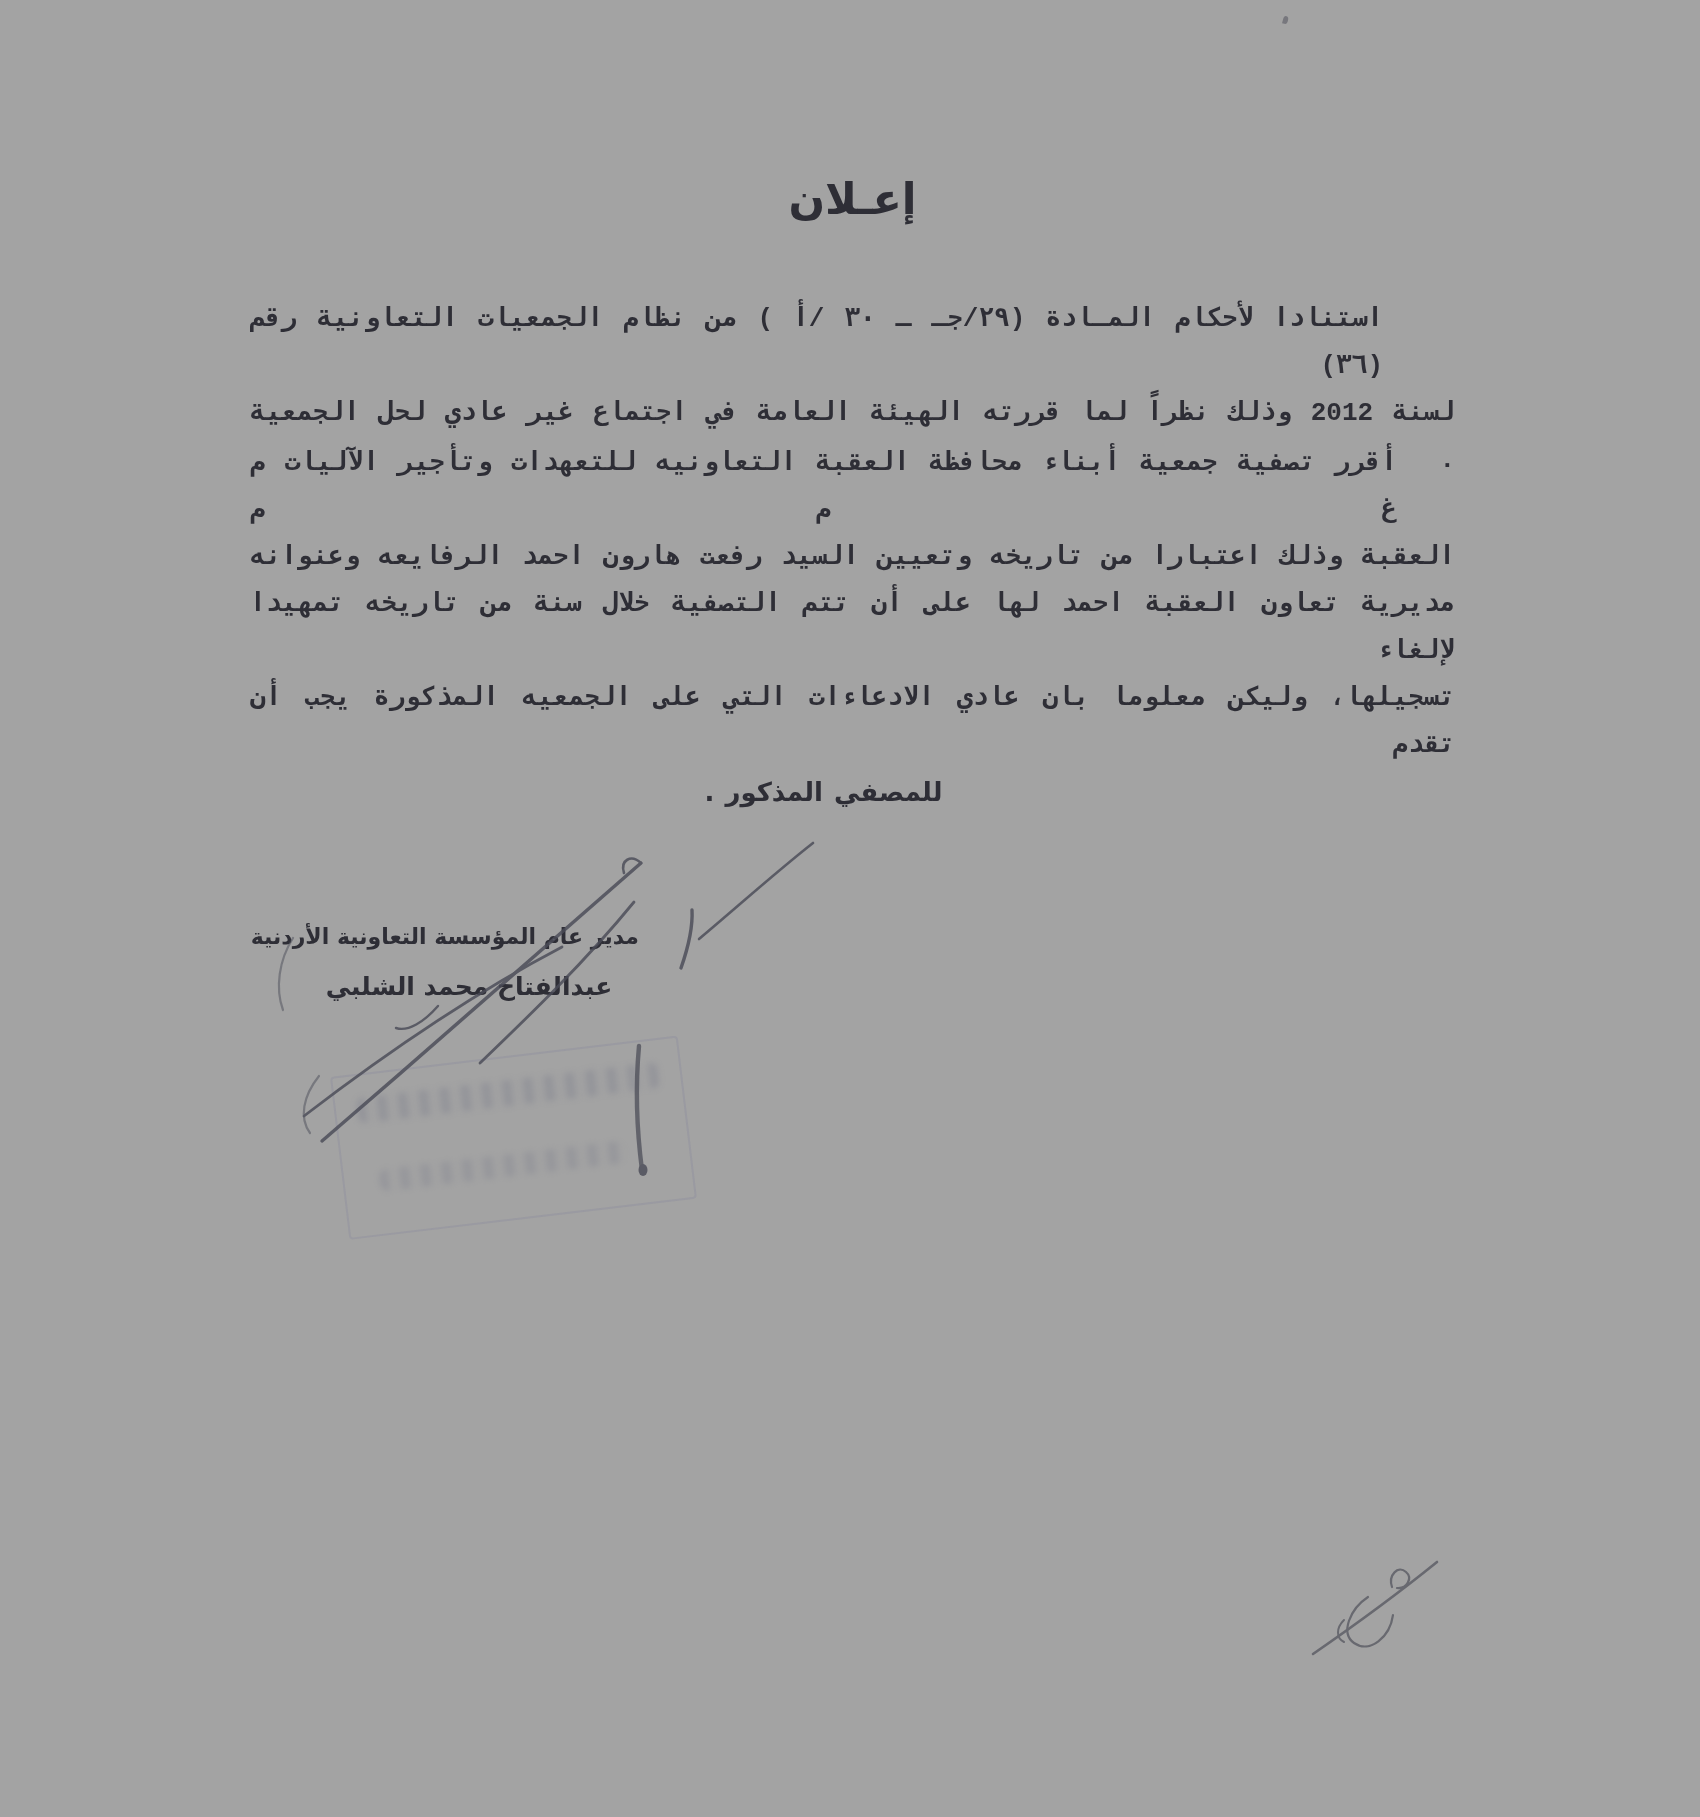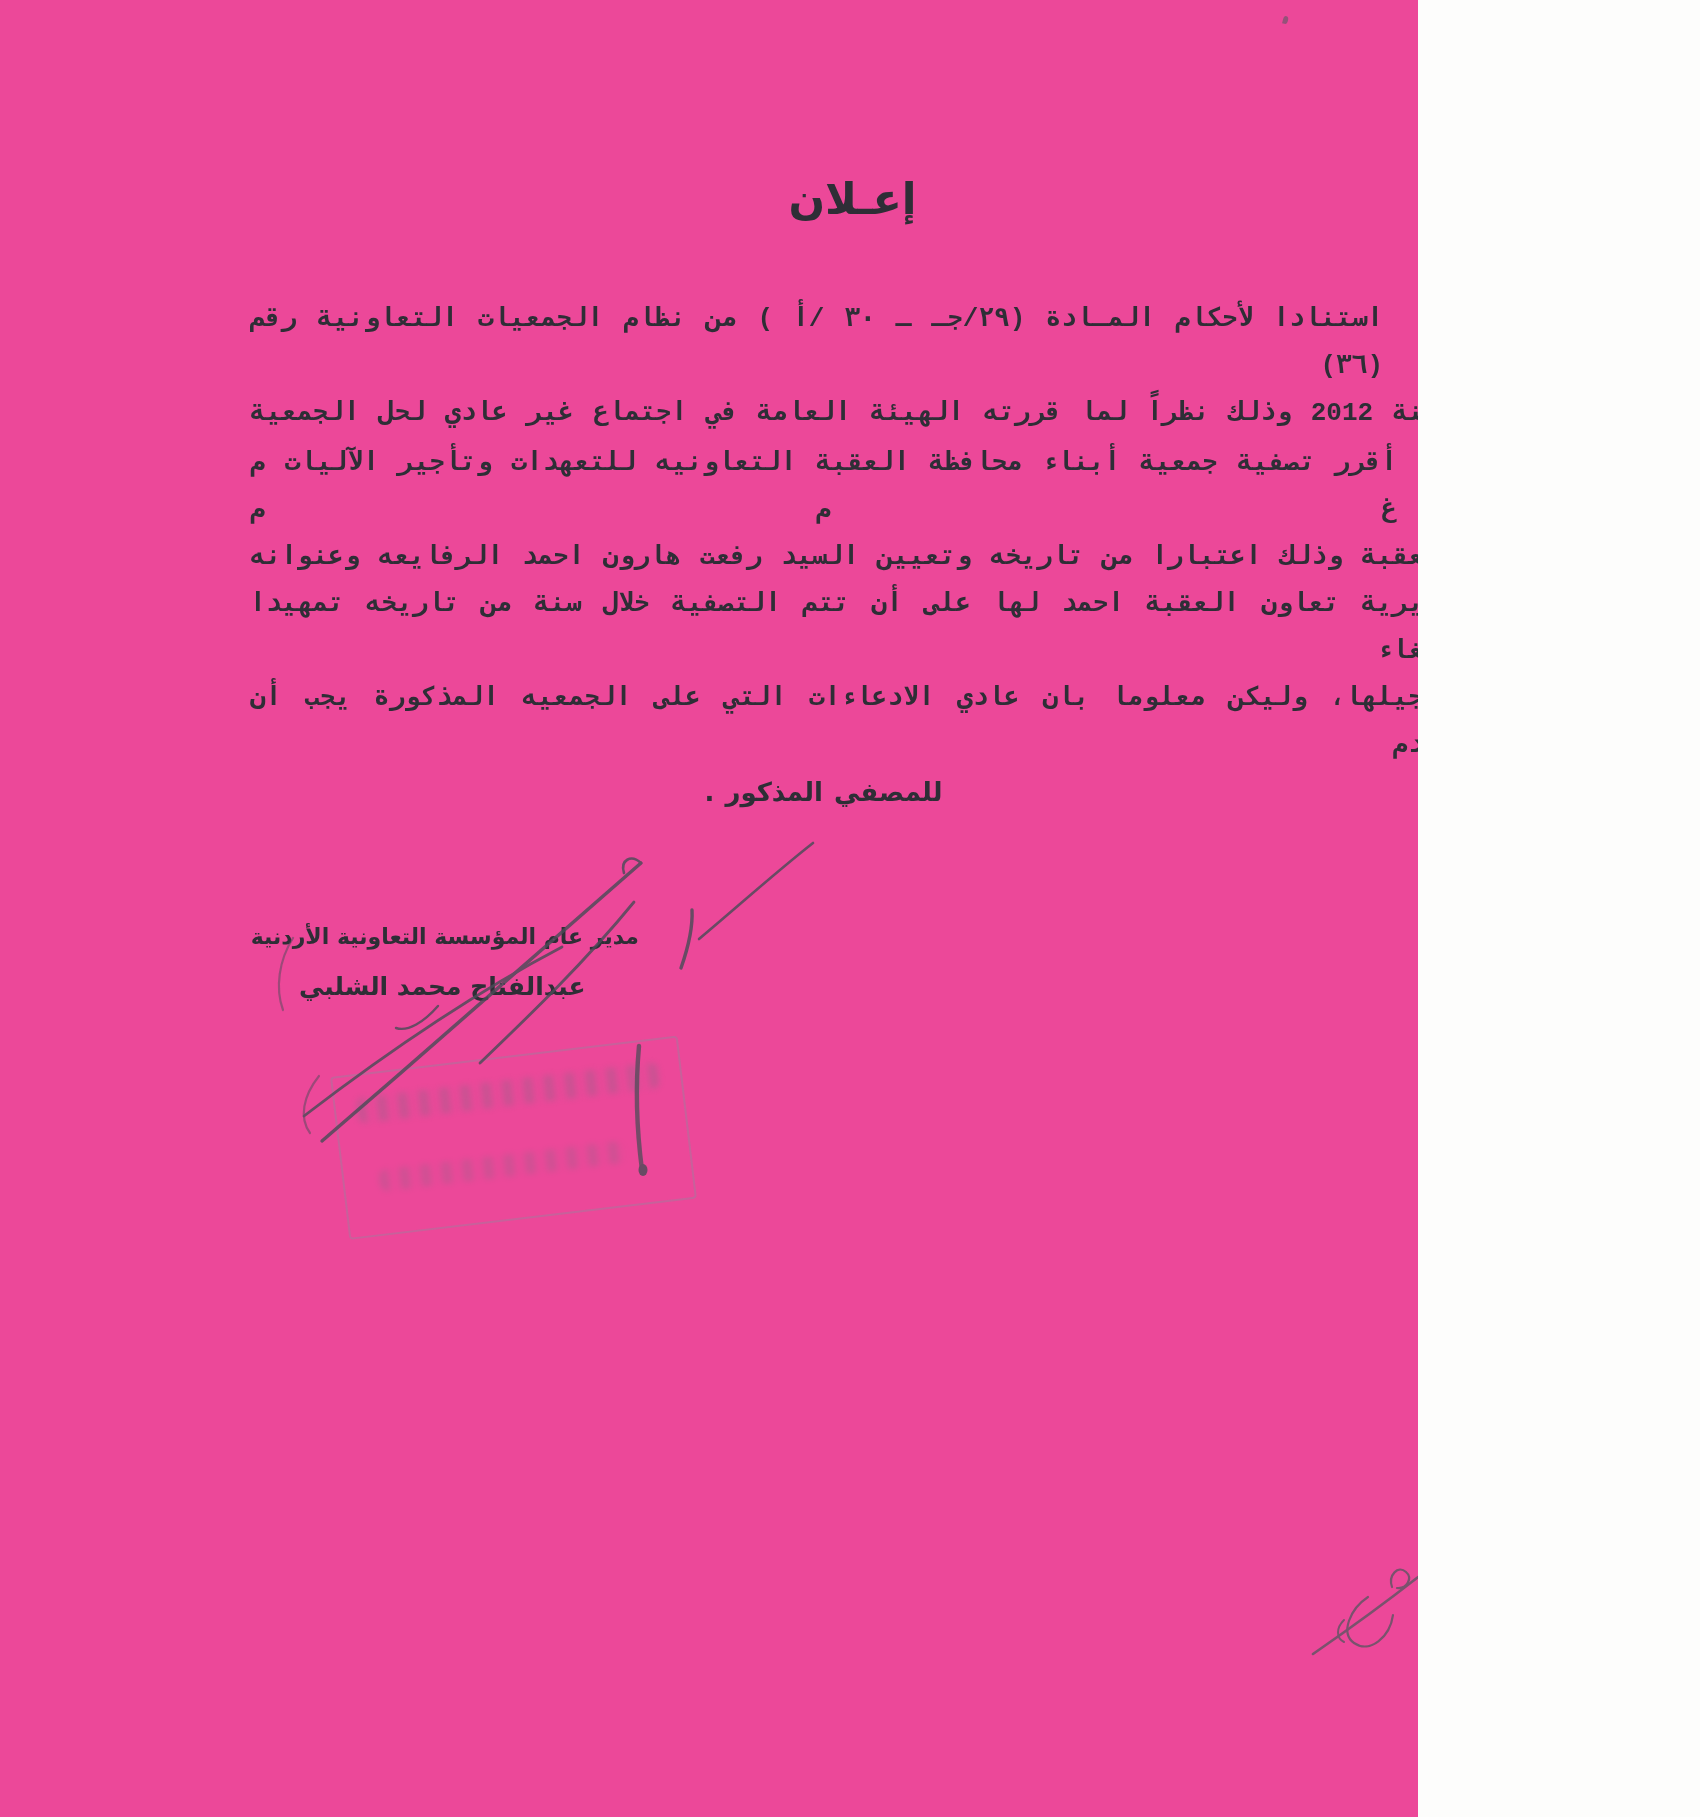--- a/index.html
+++ b/index.html
@@ -1,17 +1,17 @@
 <!DOCTYPE html>
 <html lang="ar"><head>
 <meta charset="utf-8">
 <style>
   html,body{margin:0;padding:0;background:#fdfdfc;}
   .page{
-    position:relative;width:1418px;height:1817px;background:#ec4899;
+    position:relative;width:1700px;height:1817px;background:#a3a3a3;
     font-family:"DejaVu Sans",sans-serif;overflow:hidden;color:#2e2e36;
   }
   .title{
     position:absolute;top:174px;left:250px;width:1205px;text-align:center;
     font-size:43px;font-weight:bold;letter-spacing:3px;direction:rtl;
   }
   .textblock{
     position:absolute;left:250px;width:1205px;font-weight:bold;font-size:26px;
   }
   .p1{top:296px;}
@@ -19,21 +19,21 @@
   .ln{direction:rtl;line-height:47px;min-height:47px;text-align:center;
       word-spacing:2px;}
   .just{text-align:justify;text-align-last:justify;font-family:Liberation Mono, monospace;}
   .ind1{padding-right:72px;}
   .ind2{padding-right:58px;}
   .sig{
     position:absolute;left:289px;top:912px;width:350px;direction:rtl;
     font-weight:bold;
   }
   .sig-title{font-size:22px;line-height:50px;text-align:right;white-space:nowrap;}
-  .sig-name{font-size:25px;line-height:50px;text-align:left;white-space:nowrap;padding-left:10px;}
+  .sig-name{font-size:25px;line-height:50px;text-align:center;white-space:nowrap;padding-left:10px;}
   .stamp{
     position:absolute;left:330px;top:1077px;width:346px;height:160px;
     border:2px solid rgba(140,140,158,0.38);border-radius:4px;
     transform:rotate(-6.8deg);transform-origin:0 0;
   }
   .stamp-row{
     position:absolute;border-radius:8px;filter:blur(3px);
     background:repeating-linear-gradient(90deg,rgba(108,110,130,0.55) 0 9px,rgba(108,110,130,0.06) 9px 21px);
   }
   .stamp-row.r1{top:22px;left:6%;width:88%;height:26px;opacity:0.5;}

